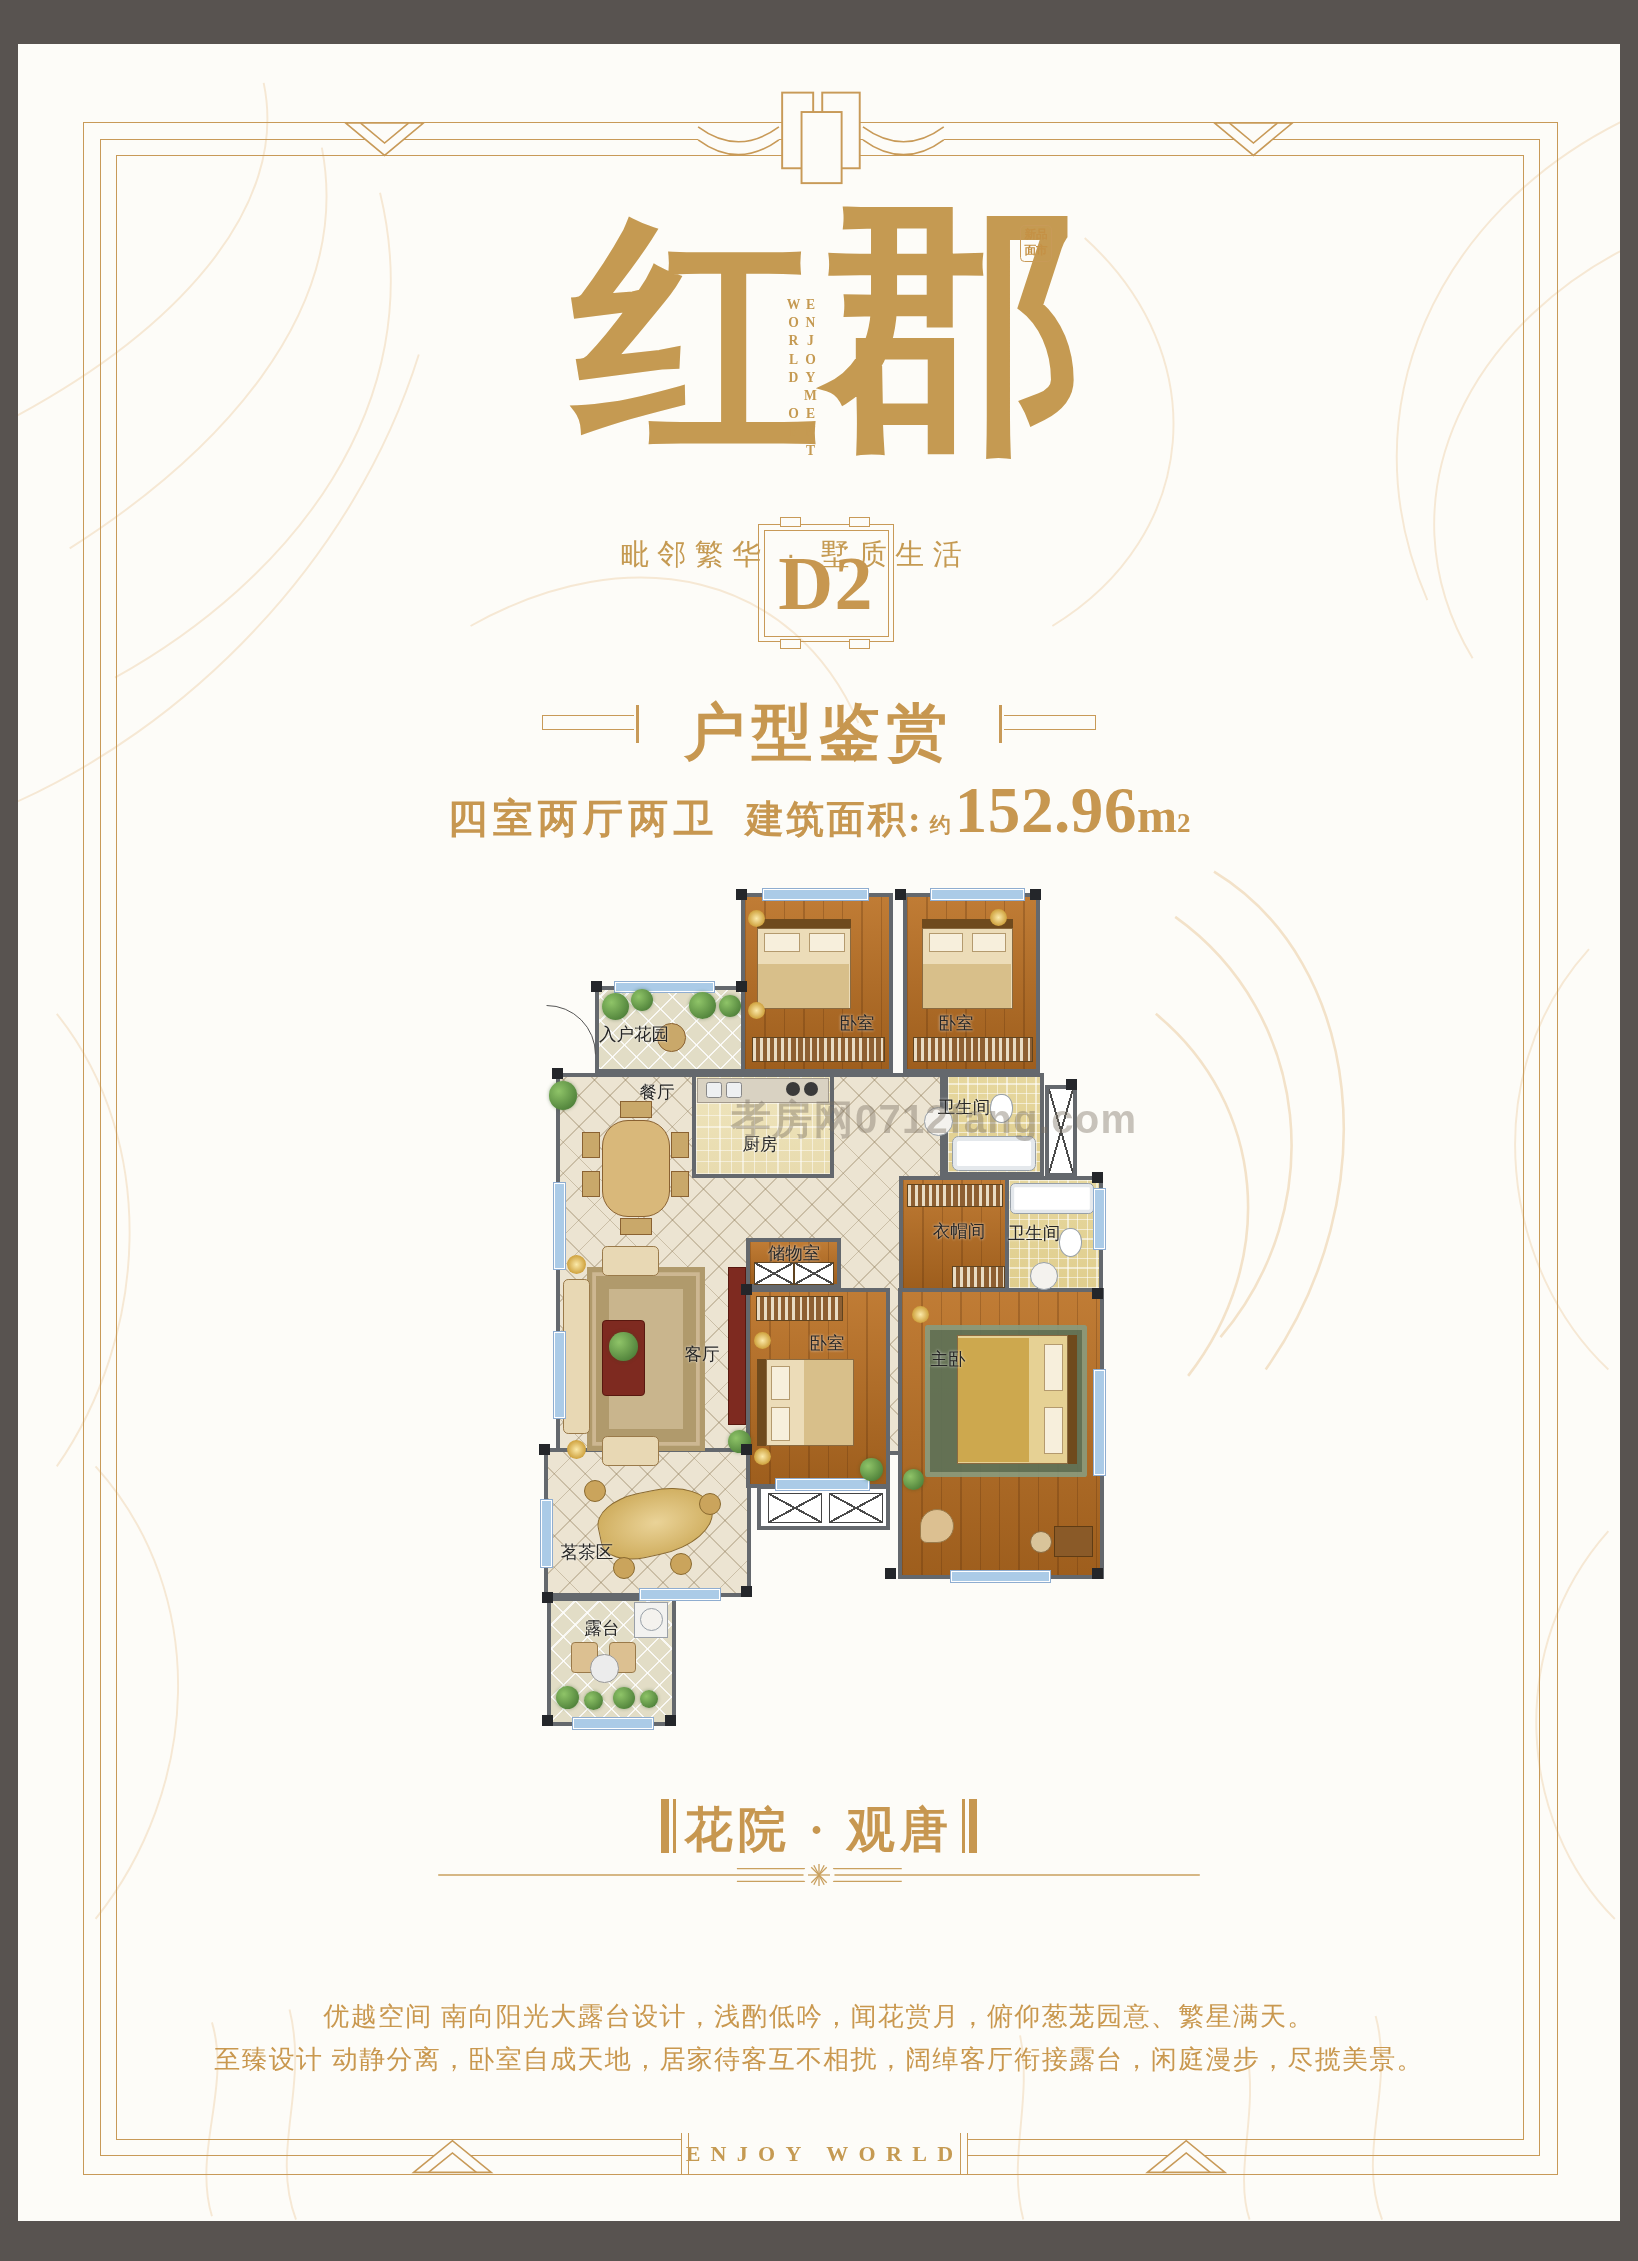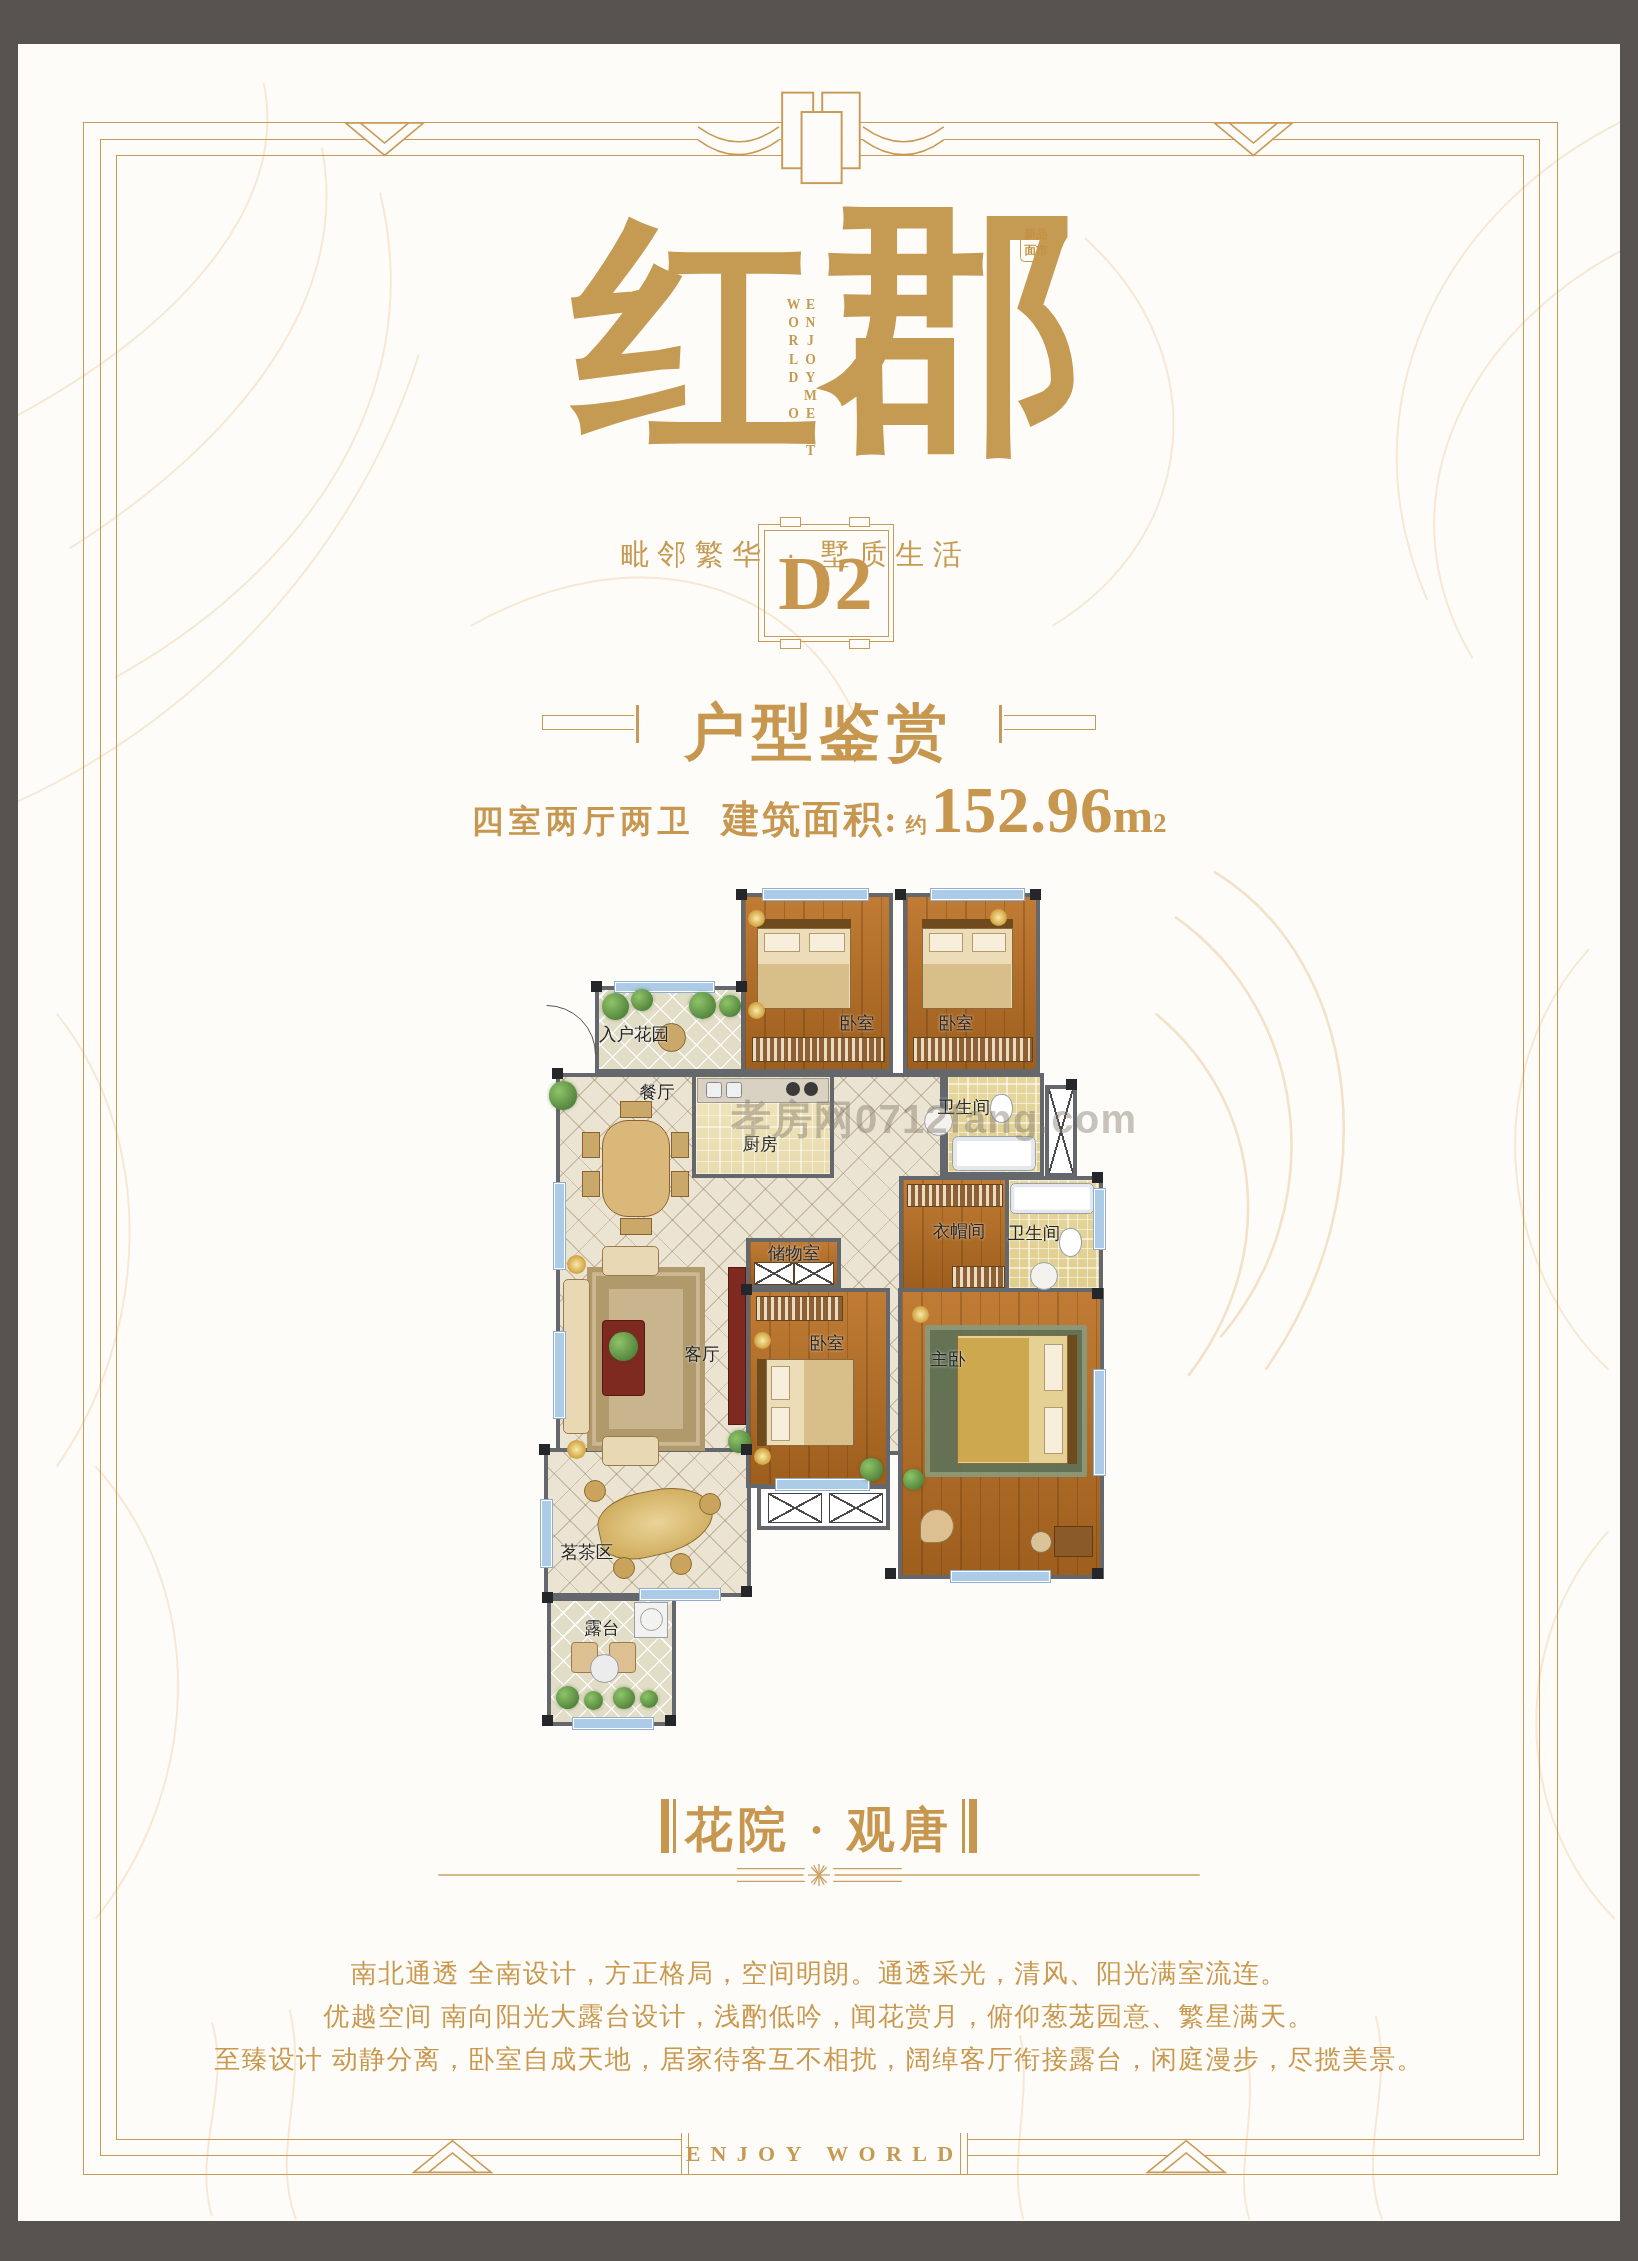--- a/index.html
+++ b/index.html
@@ -36,21 +36,21 @@
     color:#c79750;letter-spacing:6.5px;white-space:nowrap;z-index:6;}
   .rail{position:absolute;width:113px;height:41px;z-index:6;}
   .rail .bar2{position:absolute;left:0;top:10.3px;width:91px;height:13px;border-top:1.6px solid #c89a58;border-bottom:1.6px solid #c89a58;border-left:1.6px solid #c89a58;}
   .rail .tick{position:absolute;left:94px;top:0;width:2.6px;height:38px;background:#c89a58;}
   #rail-right{transform:scaleX(-1);}
 
   
   #spec{position:absolute;left:801px;top:729px;transform:translateX(-50%);white-space:nowrap;color:#c79750;
     font-weight:bold;z-index:6;}
   #spec span{vertical-align:baseline;}
-  .sp-rooms{font-size:32px;letter-spacing:5.2px;margin-right:27px;}
+  .sp-rooms{font-size:40px;letter-spacing:5.2px;margin-right:27px;}
   .sp-label{font-size:38px;letter-spacing:2.6px;margin-top:48px;}
   .sp-approx{font-size:21px;margin:0 3.9px 0 6.5px;}
   .sp-value{font-size:65px;letter-spacing:0.6px;}
   .sp-unit{font-size:48px;}
   .sp-sup{font-size:27px;vertical-align:18px;}
 
   
   #plan{position:absolute;left:519px;top:835px;width:608px;height:851px;z-index:6;}
   .room{position:absolute;border:4.5px solid #64686d;box-sizing:border-box;}
   .tile{background-color:#ece4d2;background-image:
@@ -389,20 +389,19 @@
   <div class="dbar" style="left:643px;">
         <i class="b1"></i>
         <i class="b2"></i>
       </div>
   <div id="slogan">花院 · 观唐</div>
   <div class="dbar" id="dbar-right" style="left:942px;">
         <i class="b1"></i>
         <i class="b2"></i>
       </div>
 
-  <div class="para" style="top:1912px;">南北通透 全南设计，方正格局，空间明朗。通透采光，清风、阳光满室流连。</div>
   <div class="para" style="top:1955px;">优越空间 南向阳光大露台设计，浅酌低吟，闻花赏月，俯仰葱茏园意、繁星满天。</div>
   <div class="para" style="top:1998px;">至臻设计 动静分离，卧室自成天地，居家待客互不相扰，阔绰客厅衔接露台，闲庭漫步，尽揽美景。</div>
 
   <div id="enjoy">ENJOY WORLD</div>
 </div>
 </div>
 
 
 </body></html>

